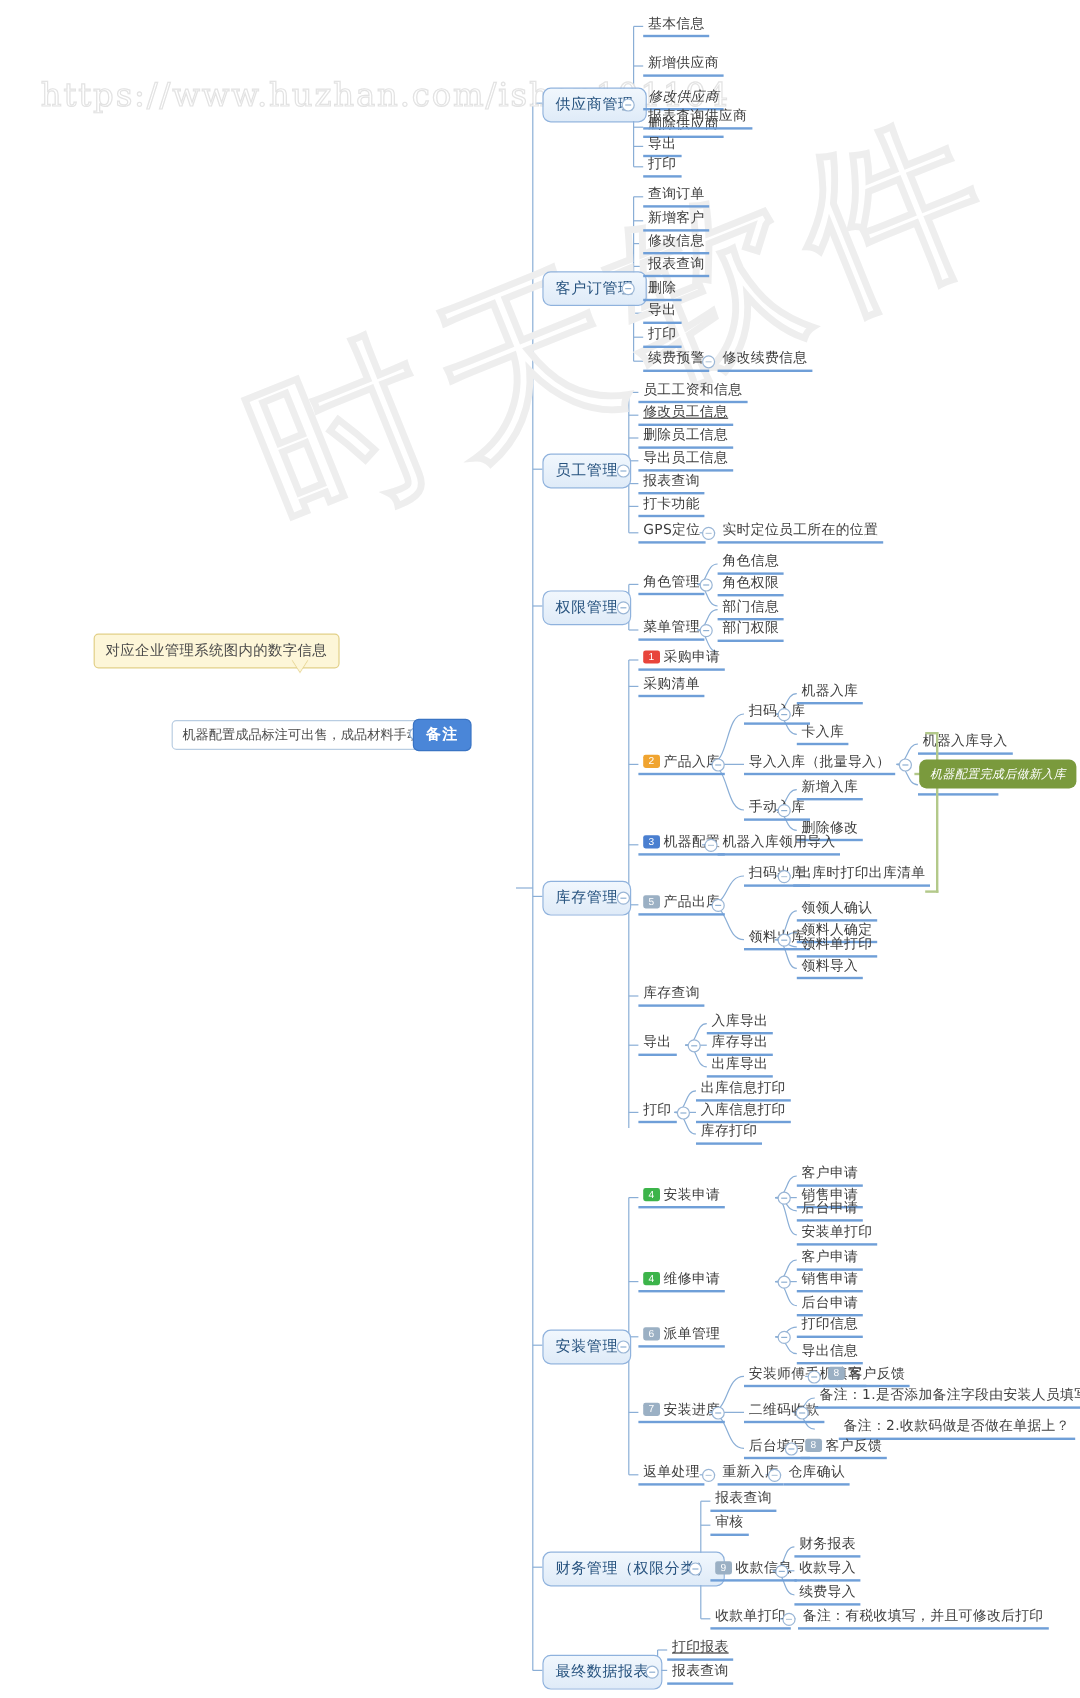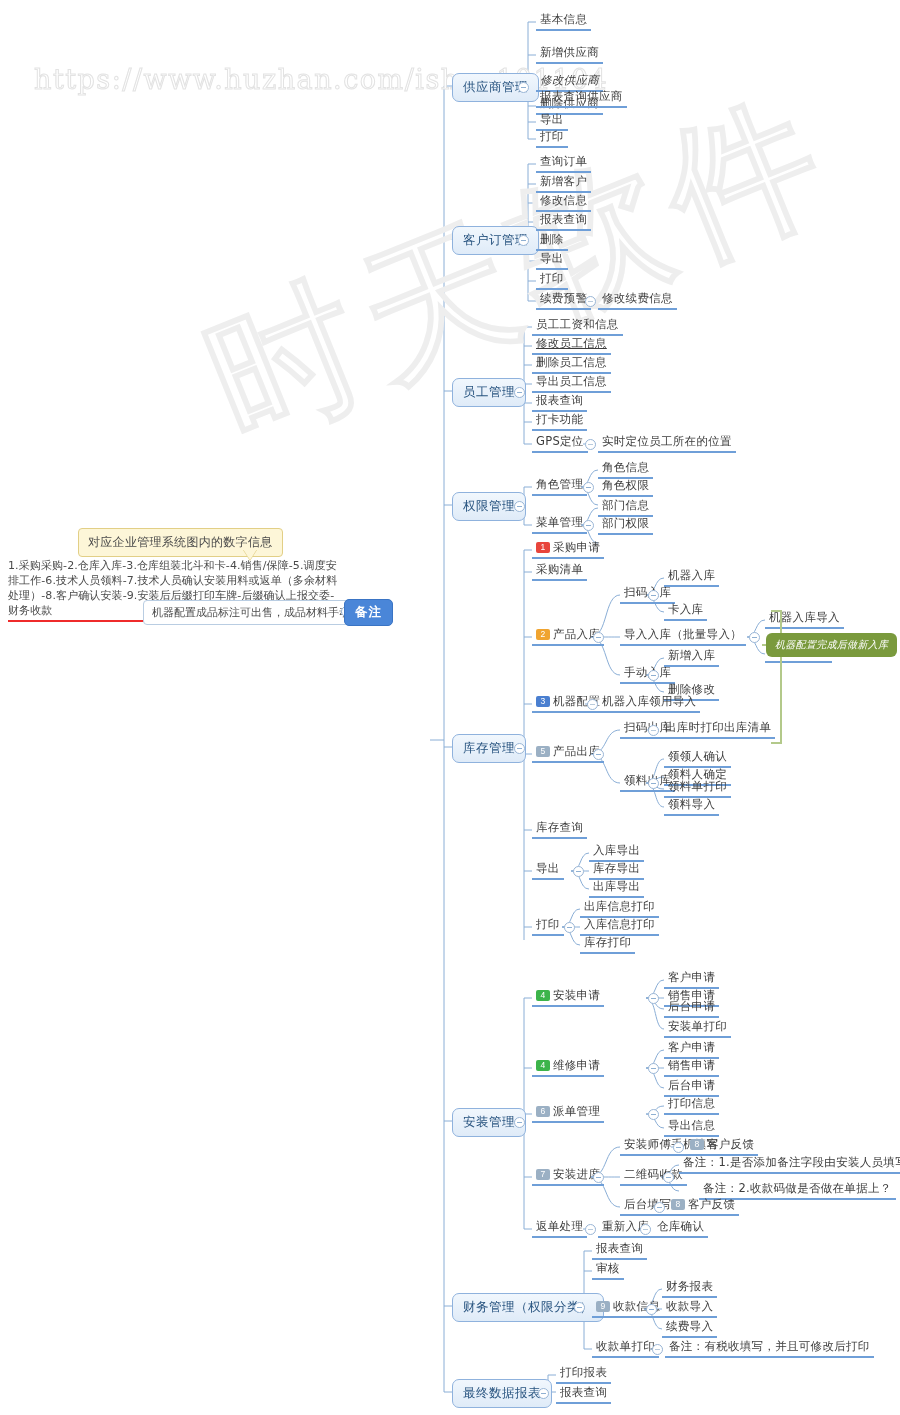--- a/index.html
+++ b/index.html
@@ -403,21 +403,20 @@
   <div class="tog" style="left:583px;top:482px;"></div>
   <div class="node leaf" style="left:598px;top:460px;">角色信息</div>
   <div class="node leaf" style="left:598px;top:478px;">角色权限</div>
   <div class="node leaf" style="left:532px;top:515px;">菜单管理</div>
   <div class="tog" style="left:583px;top:520px;"></div>
   <div class="node leaf" style="left:598px;top:498px;">部门信息</div>
   <div class="node leaf" style="left:598px;top:516px;">部门权限</div>
 
   <div class="node callout" style="left:78px;top:528px;">对应企业管理系统图内的数字信息</div>
   <div class="callout-tail" style="left:243px;top:549px;"></div>
-  <div class="note-red" style="left:8px;top:558px;">1.采购采购-2.仓库入库-3.仓库组装北斗和卡-4.销售/保障-5.调度安排工作-6.技术人员领料-7.技术人员确认安装用料或返单（多余材料处理）-8.客户确认安装-9.安装后后缀打印车牌-后缀确认上报交委-财务收款</div>
   <div class="node note-box" style="left:143px;top:600px;">机器配置成品标注可出售，成品材料手动录入</div>
   <div class="tog plain" style="left:341px;top:606px;"></div>
   <div class="node pill-blue" style="left:344px;top:599px;">备注</div>
 
   <div class="node l1" style="left:452px;top:734px;">库存管理</div>
   <div class="tog" style="left:514px;top:743px;"></div>
 
   <div class="node leaf" style="left:532px;top:540px;">
     <span class="badge b-red">1</span><span>采购申请</span>
   </div>
@@ -540,16 +539,16 @@
   <div class="tog" style="left:646px;top:1304px;"></div>
   <div class="node leaf" style="left:662px;top:1279px;">财务报表</div>
   <div class="node leaf" style="left:662px;top:1299px;">收款导入</div>
   <div class="node leaf" style="left:662px;top:1319px;">续费导入</div>
   <div class="node leaf" style="left:592px;top:1339px;">收款单打印</div>
   <div class="tog plain" style="left:652px;top:1344px;"></div>
   <div class="node leaf" style="left:665px;top:1339px;">备注：有税收填写，并且可修改后打印</div>
 
   <div class="node l1" style="left:452px;top:1379px;">最终数据报表</div>
   <div class="tog" style="left:538px;top:1388px;"></div>
-  <div class="node leaf" style="left:556px;top:1365px;">打印报表</div>
+  <div class="node leaf" style="left:556px;top:1365px;text-decoration:underline;">打印报表</div>
   <div class="node leaf" style="left:556px;top:1385px;">报表查询</div>
 
 </div>
 
 </body></html>

